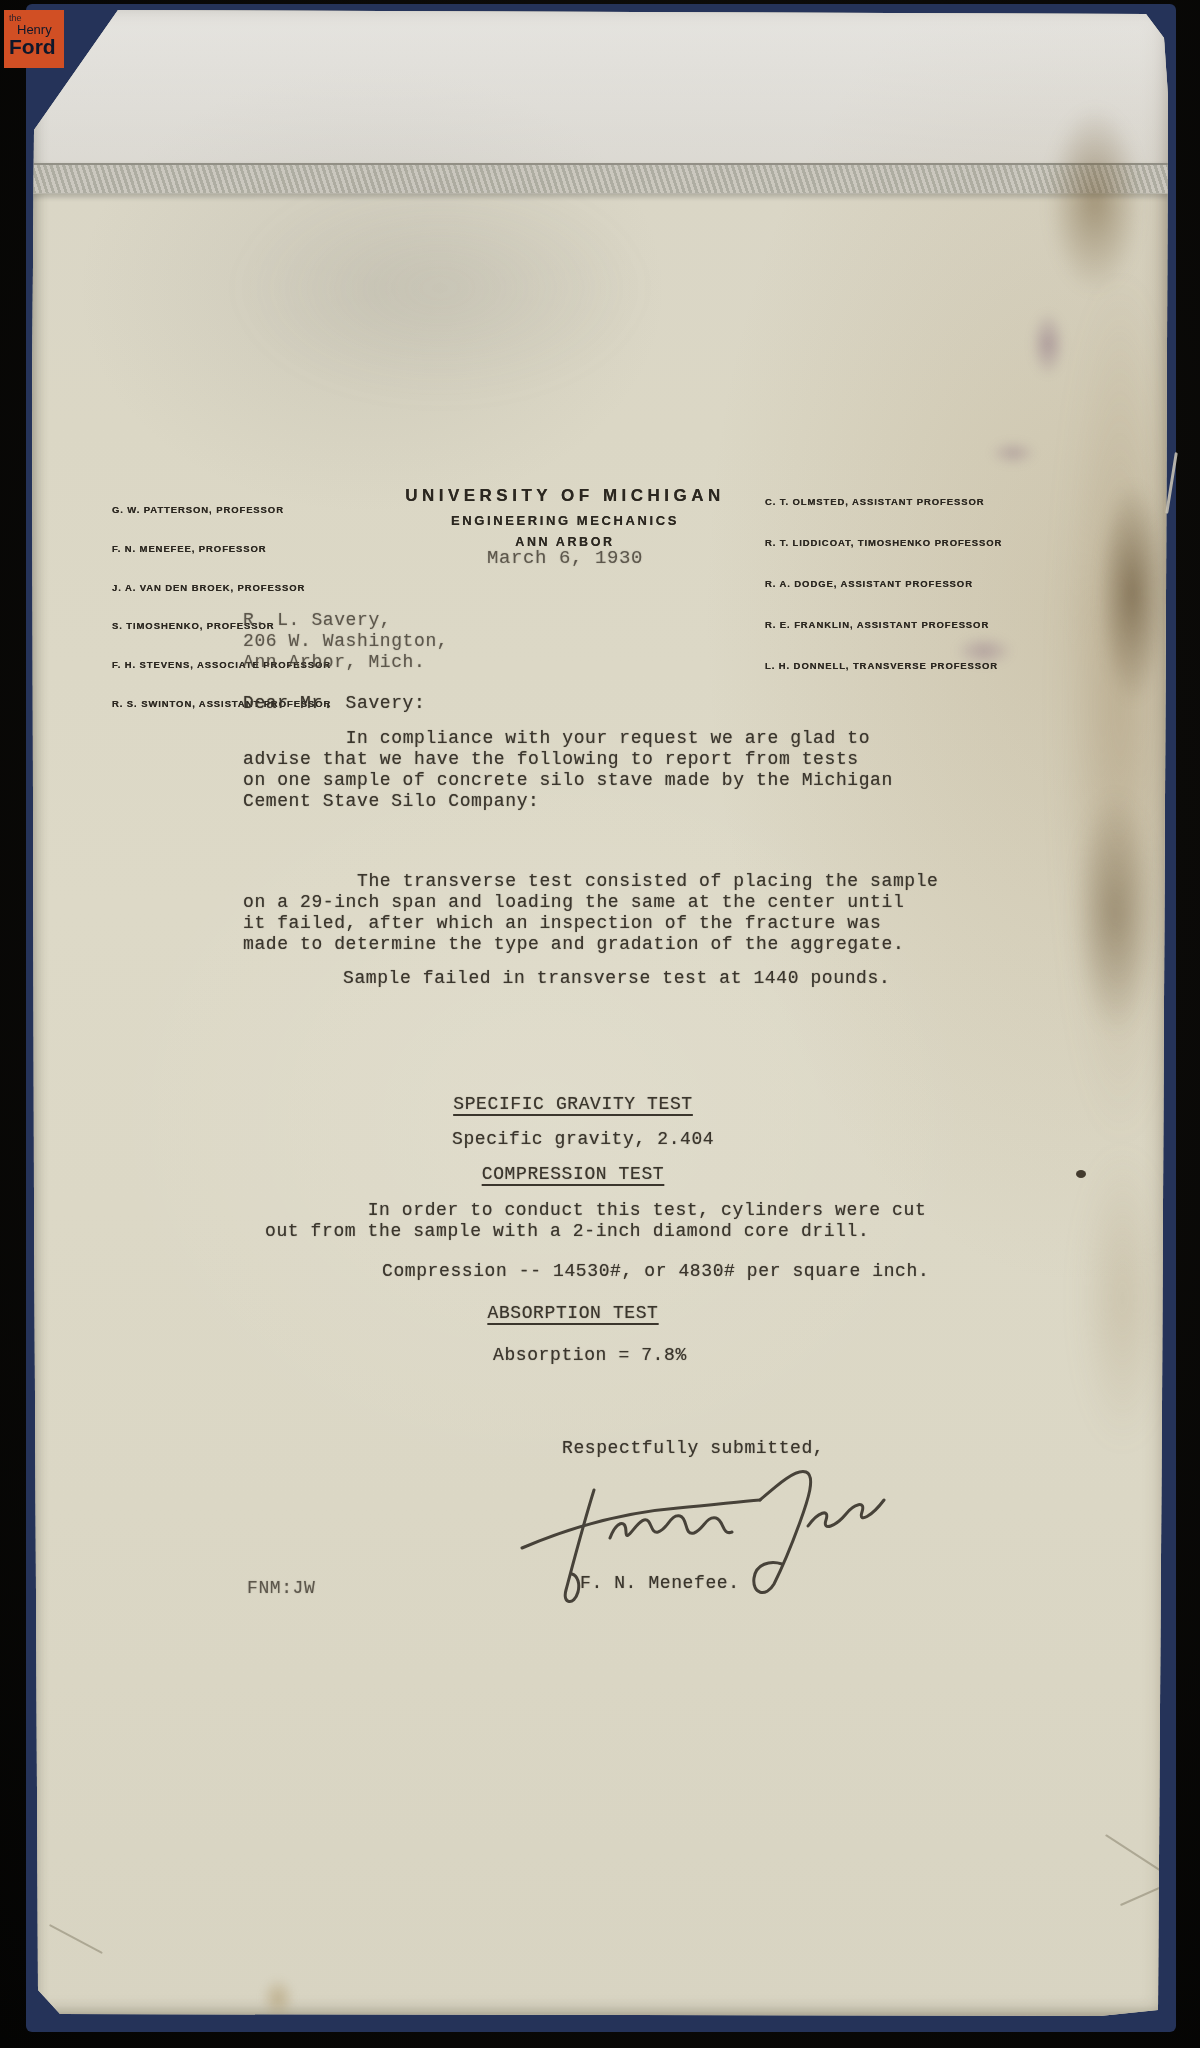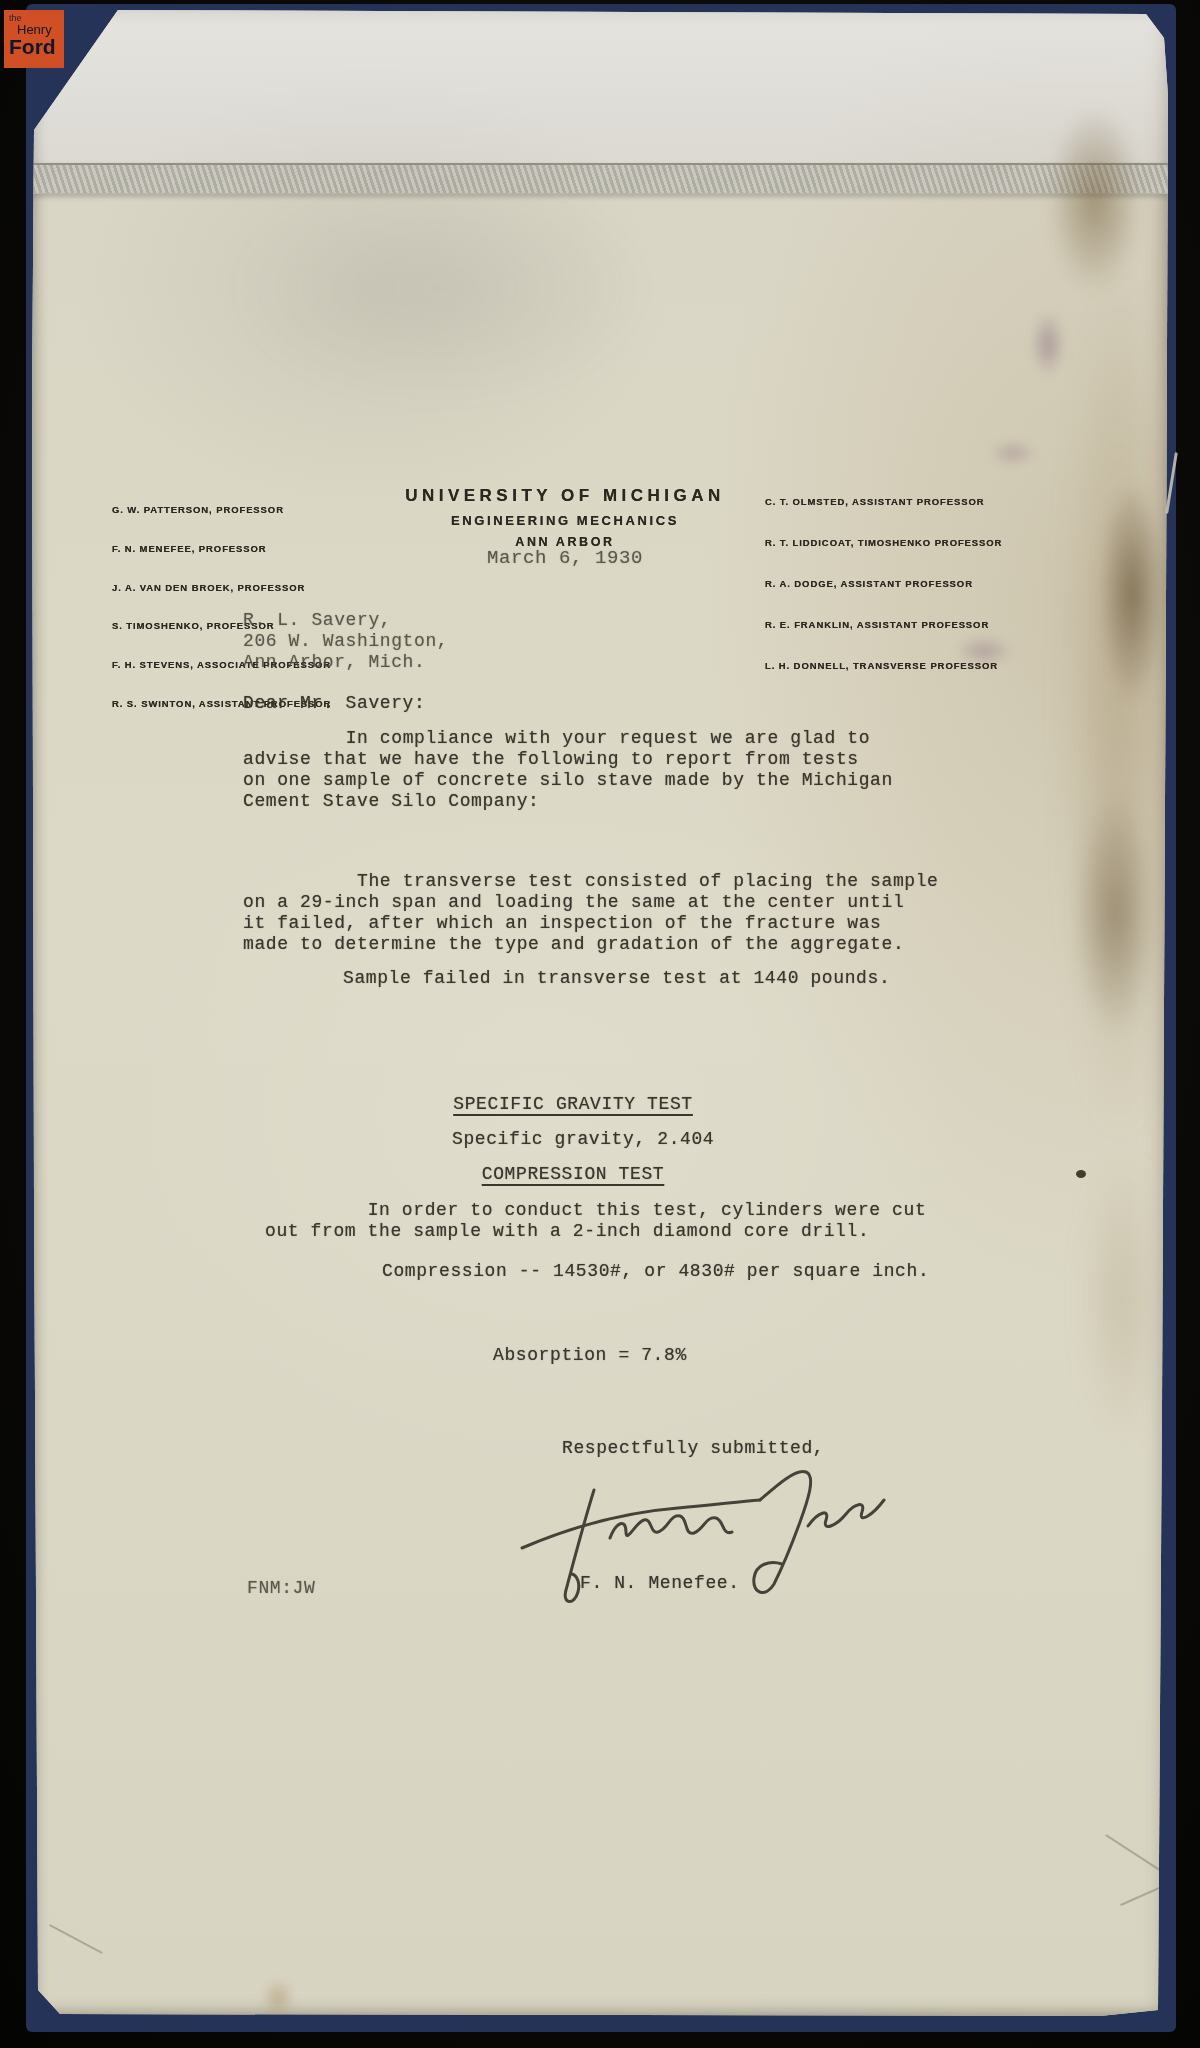--- a/index.html
+++ b/index.html
@@ -134,20 +134,21 @@
     <div class="tw" style="left:313px; top:960px;">Sample failed in transverse test at 1440 pounds.</div>
 
     <div class="tw hd" style="top:1086px;">SPECIFIC GRAVITY TEST</div>
     <div class="tw" style="left:422px; top:1121px;">Specific gravity, 2.404</div>
 
     <div class="tw hd" style="top:1156px;">COMPRESSION TEST</div>
     <div class="tw" style="left:213px; top:1192px;margin-left:22px;">         In order to conduct this test, cylinders were cut
 out from the sample with a 2-inch diamond core drill.</div>
     <div class="tw" style="left:352px; top:1253px;">Compression -- 14530#, or 4830# per square inch.</div>
 
+    <div class="tw hd" style="top:1295px;">ABSORPTION TEST</div>
     <div class="tw" style="left:463px; top:1337px;">Absorption = 7.8%</div>
 
     <div class="tw" style="left:532px; top:1430px;">Respectfully submitted,</div>
 
     <svg class="sig" width="390" height="150" viewBox="0 0 390 150">
       <g fill="none" stroke="#332e26" stroke-width="3" stroke-linecap="round" opacity="0.88">
         <path d="M14 92 C 70 68, 120 56, 170 52 C 205 49, 228 46, 252 44"></path>
         <path d="M86 34 C 76 66, 66 104, 58 134 C 54 148, 66 150, 70 136 C 72 128, 70 120, 64 118"></path>
         <path d="M102 82 C 108 66, 118 62, 118 76 C 118 88, 128 66, 136 64 C 144 62, 142 78, 150 76 C 160 73, 162 58, 172 60 C 180 62, 176 80, 186 77 C 196 73, 198 60, 208 62 C 216 64, 214 80, 224 76"></path>
         <path d="M252 44 C 268 30, 288 12, 298 16 C 308 20, 300 44, 292 66 C 284 88, 274 112, 266 128 C 258 142, 244 138, 246 122 C 248 108, 262 104, 274 108"></path>

